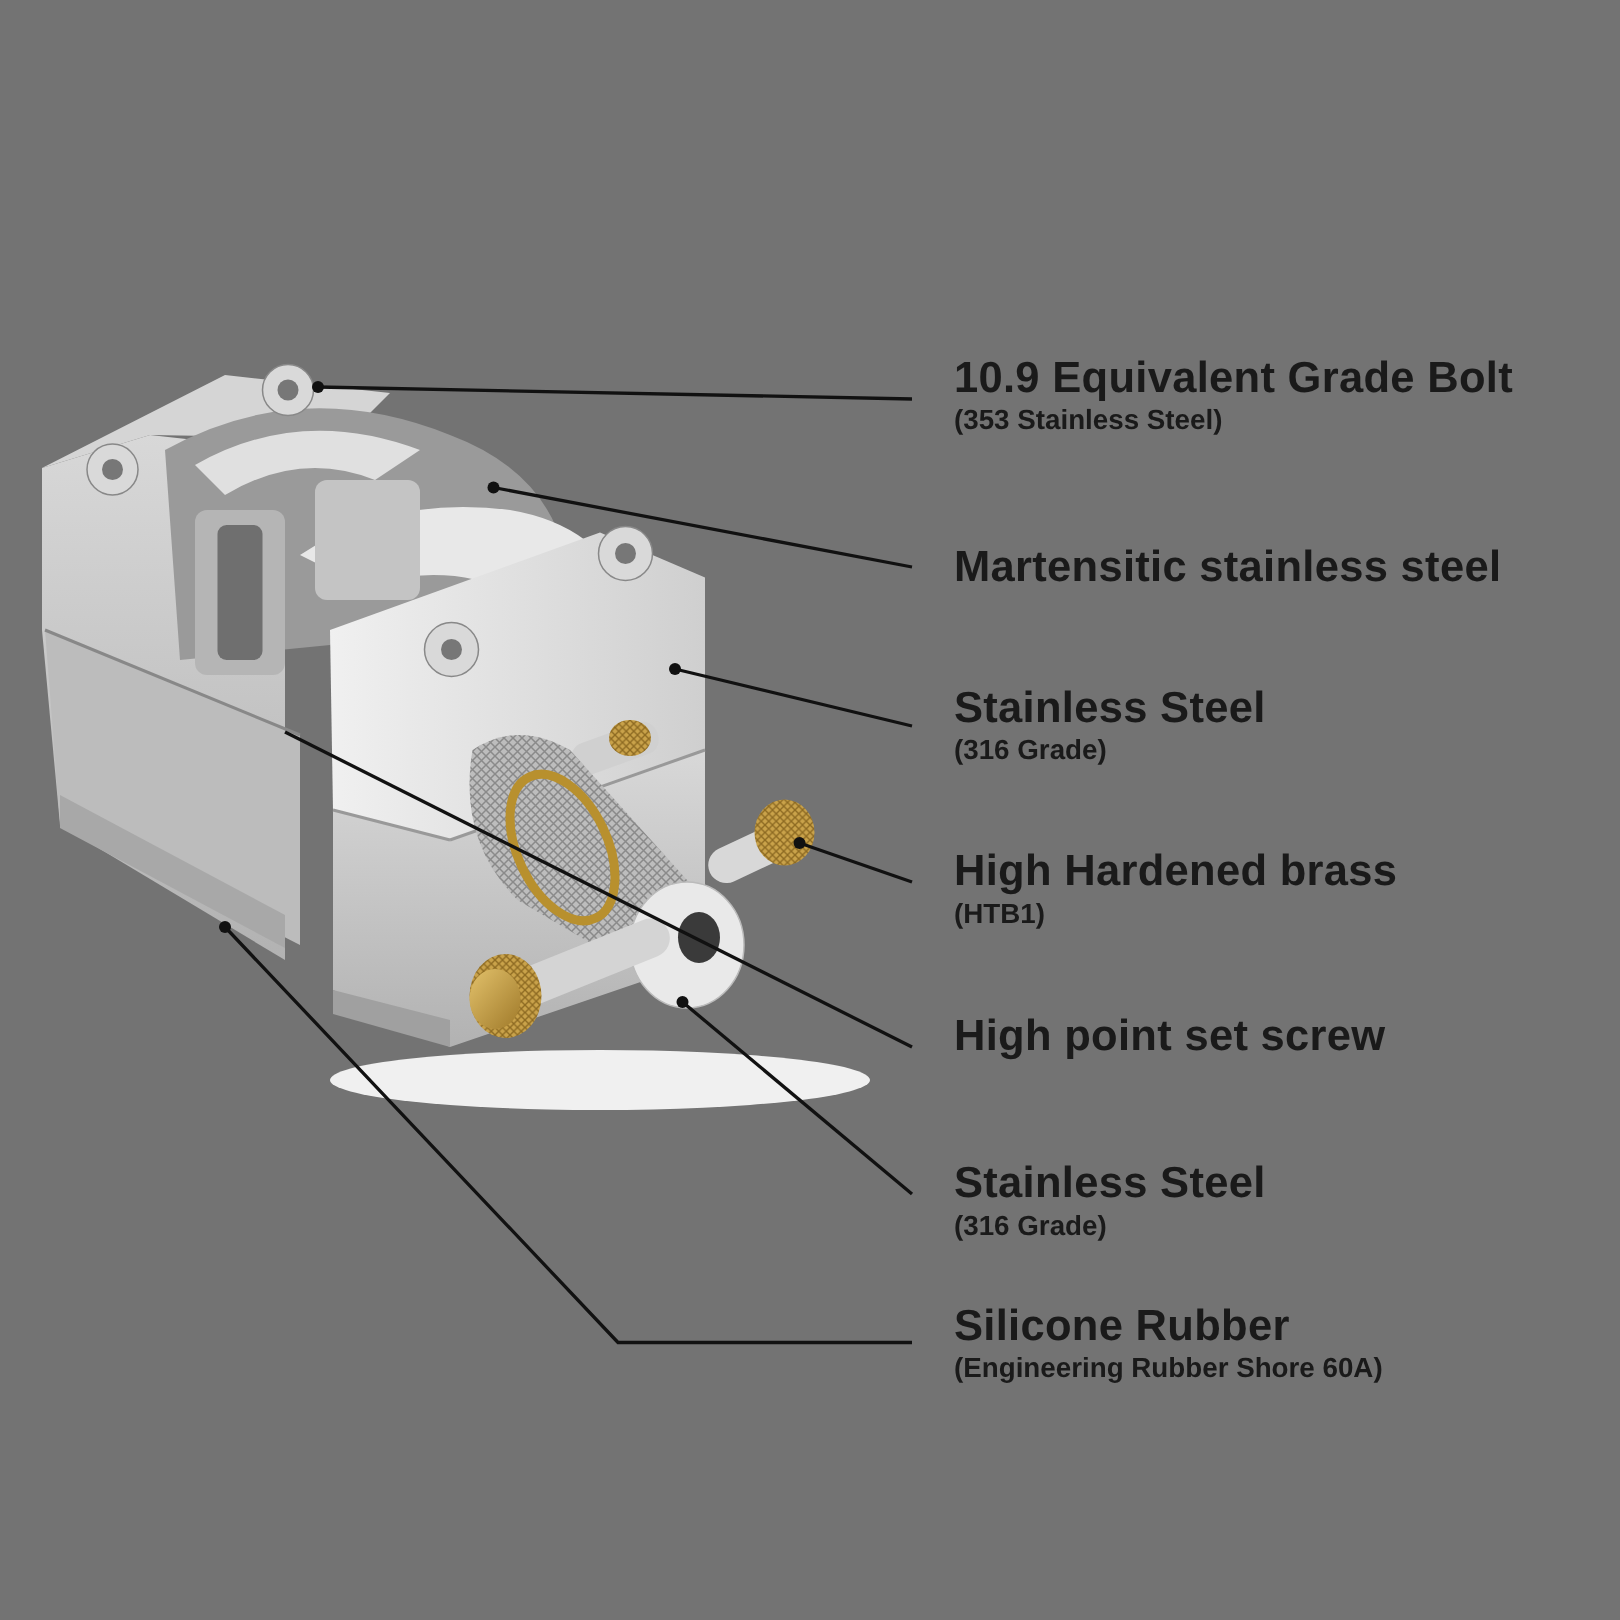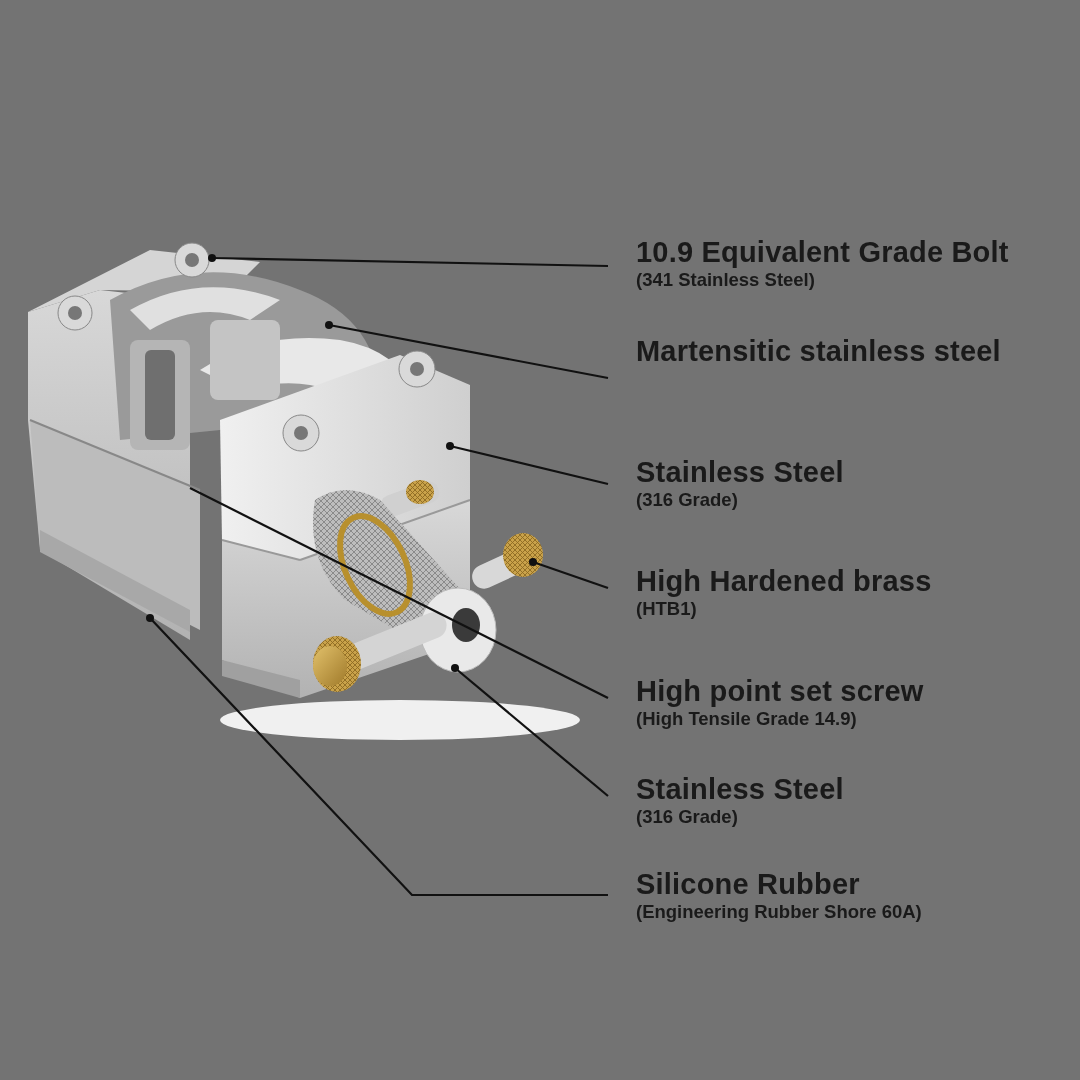--- a/index.html
+++ b/index.html
@@ -105,36 +105,35 @@
         <circle cx="329" cy="325" r="4"></circle>
         <circle cx="450" cy="446" r="4"></circle>
       <circle cx="533" cy="562" r="4"></circle>
         <circle cx="455" cy="668" r="4"></circle>
         <circle cx="150" cy="618" r="4"></circle>
     </g>
   </svg>
 
   <div class="label" style="top:236px">
     <div class="title">10.9 Equivalent Grade Bolt</div>
-    <div class="sub">(341 Stainless Steel)</div>
+    <div class="sub">(353 Stainless Steel)</div>
   </div>
-  <div class="label" style="top:335px">
+  <div class="label" style="top:362px">
     <div class="title">Martensitic stainless steel</div>
   </div>
   <div class="label" style="top:456px">
     <div class="title">Stainless Steel</div>
     <div class="sub">(316 Grade)</div>
   </div>
   <div class="label" style="top:565px">
     <div class="title">High Hardened brass</div>
     <div class="sub">(HTB1)</div>
   </div>
   <div class="label" style="top:675px">
     <div class="title">High point set screw</div>
-    <div class="sub">(High Tensile Grade 14.9)</div>
   </div>
   <div class="label" style="top:773px">
     <div class="title">Stainless Steel</div>
     <div class="sub">(316 Grade)</div>
   </div>
   <div class="label" style="top:868px">
     <div class="title">Silicone Rubber</div>
     <div class="sub">(Engineering Rubber Shore 60A)</div>
   </div>
 </div>

